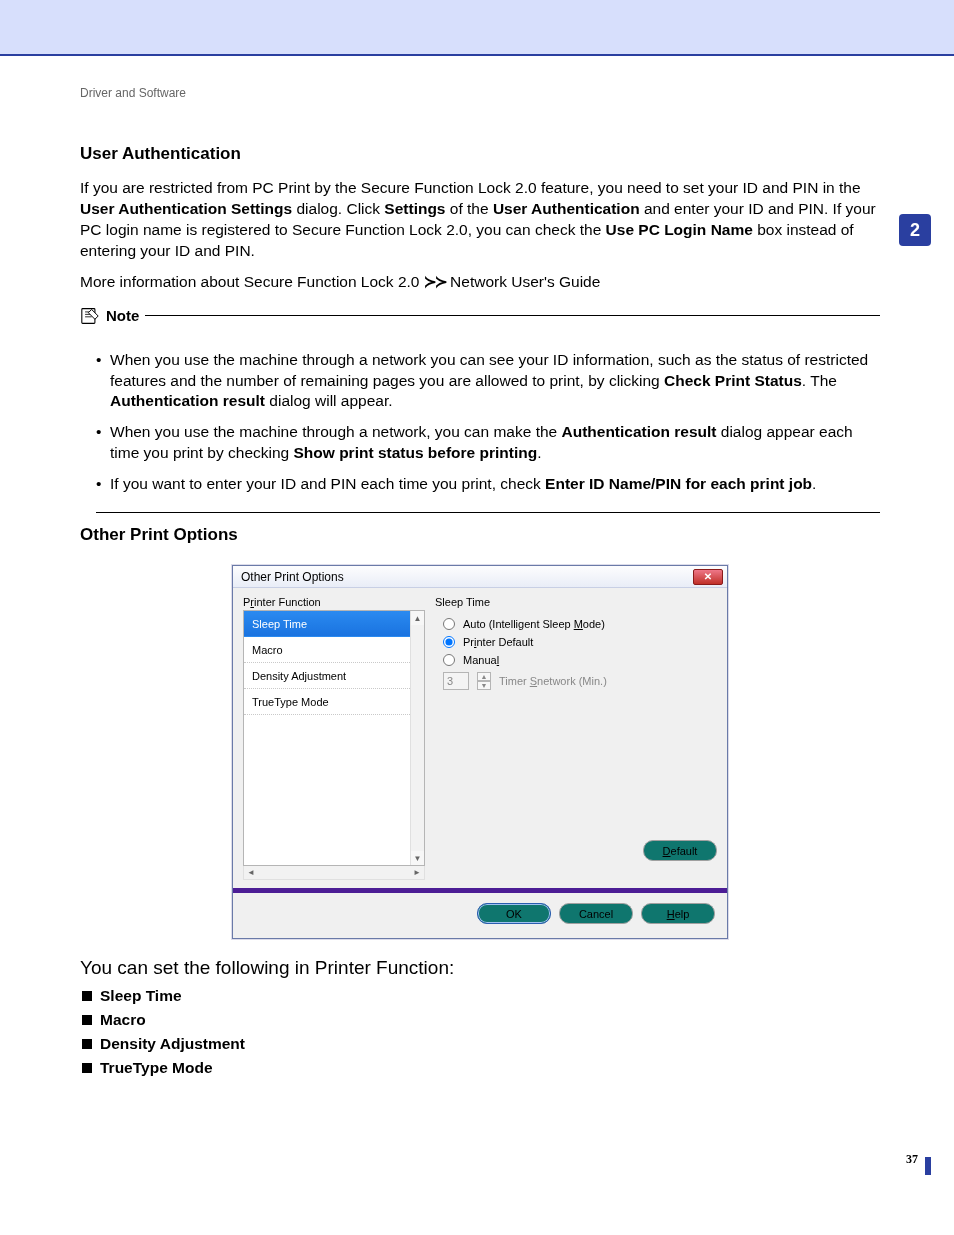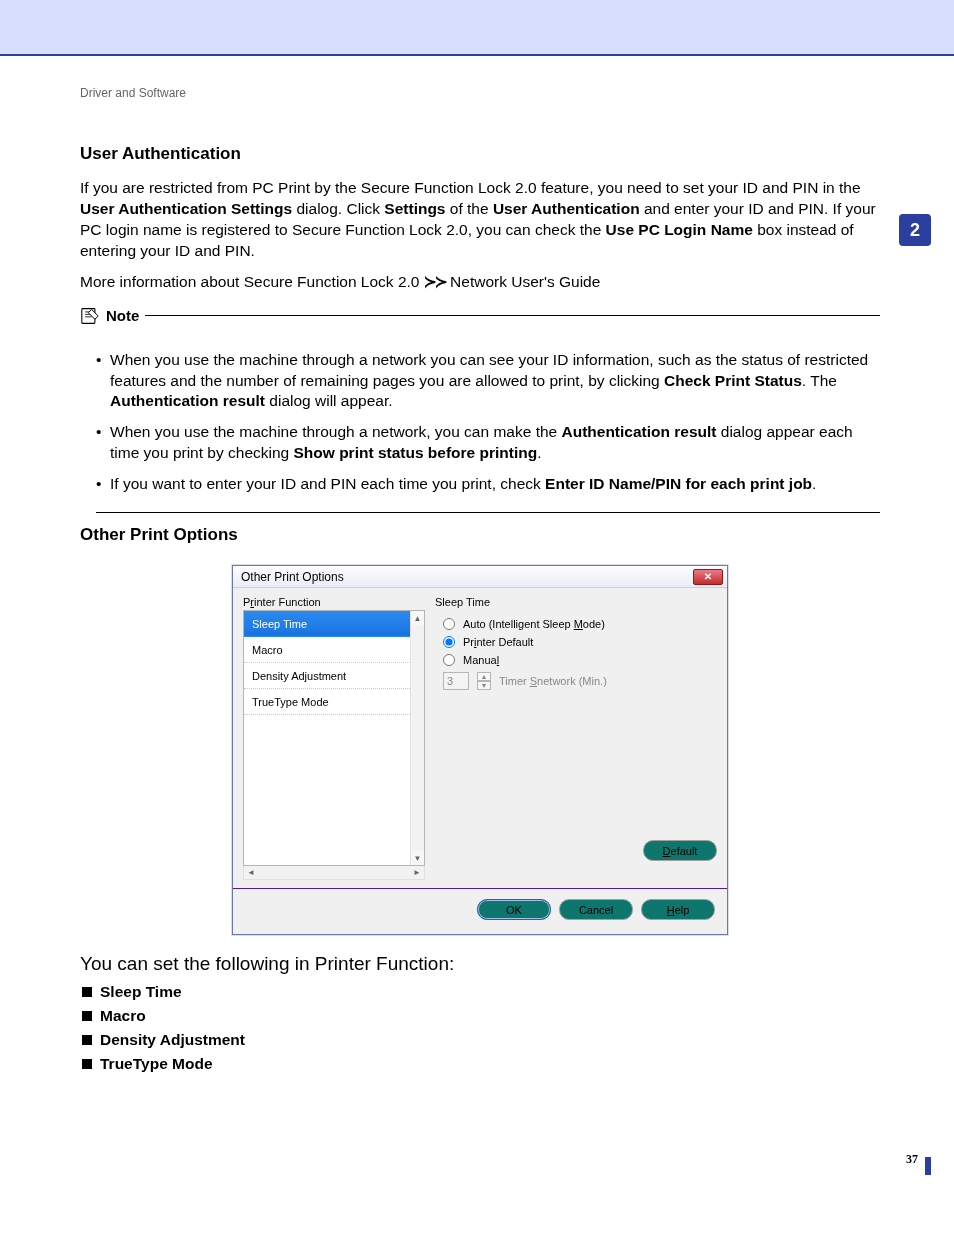--- a/index.html
+++ b/index.html
@@ -46,21 +46,21 @@
   .dlg .rightcol { flex: 1; }
   .dlg .rlabel { font-size: 11px; margin-bottom: 10px; }
   .dlg .opt { display: flex; align-items: center; gap: 8px; margin: 6px 0 6px 8px; font-size: 11px; }
   .dlg .opt input[type=radio] { width: 12px; height: 12px; }
   .dlg .spinrow { display: flex; align-items: center; gap: 8px; margin: 6px 0 6px 8px; }
   .dlg .spinrow input[type=text] { width: 26px; height: 18px; font-size: 11px; text-align: left; padding-left: 3px; border: 1px solid #b5b5b5; background: #f4f4f4; color: #888; }
   .dlg .spinrow .spin { display:flex; flex-direction:column; }
   .dlg .spinrow .spin button { width: 14px; height: 9px; font-size: 7px; line-height: 1; border: 1px solid #b5b5b5; background: #f7f7f7; padding:0; color:#888; }
   .dlg .spinrow .lbl { font-size: 11px; color: #888; }
   .dlg .defaultrow { display:flex; justify-content:flex-end; margin-top: 150px; }
-  .dlg .footer { border-top: 1px solid #4c1d95; padding: 10px 12px 14px 12px; background: #f0f0f0; display:flex; justify-content:flex-end; gap: 8px; }
+  .dlg .footer { border-top: 5px solid #4c1d95; padding: 10px 12px 14px 12px; background: #f0f0f0; display:flex; justify-content:flex-end; gap: 8px; }
   .dlg button.std { width: 74px; height: 21px; font-size: 11px; background: #0f766e; border: 1px solid #a0a0a0; border-radius: 10px; }
   .dlg button.std.def { border: 1px solid #2a5db0; box-shadow: 0 0 0 1px #9ec1f0 inset; }
   .dlg .ul { text-decoration: underline; }
   
   .infoline { font-size: 19px; margin-bottom: 8px; }
   ul.funcs { list-style: none; margin-left: 2px; }
   ul.funcs li { font-size: 15.5px; margin: 6px 0; }
   ul.funcs li .sq { display: inline-block; width: 10px; height: 10px; background: #000; margin-right: 8px; vertical-align: 0px; }
   ul.funcs li strong { font-weight: bold; }
 </style>

